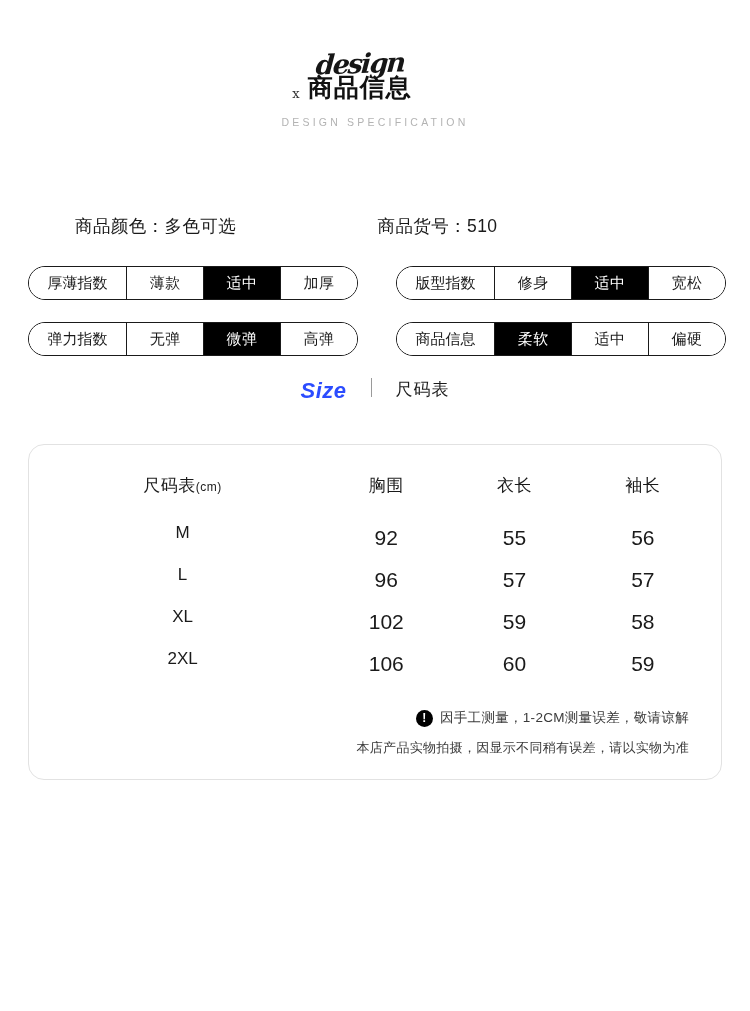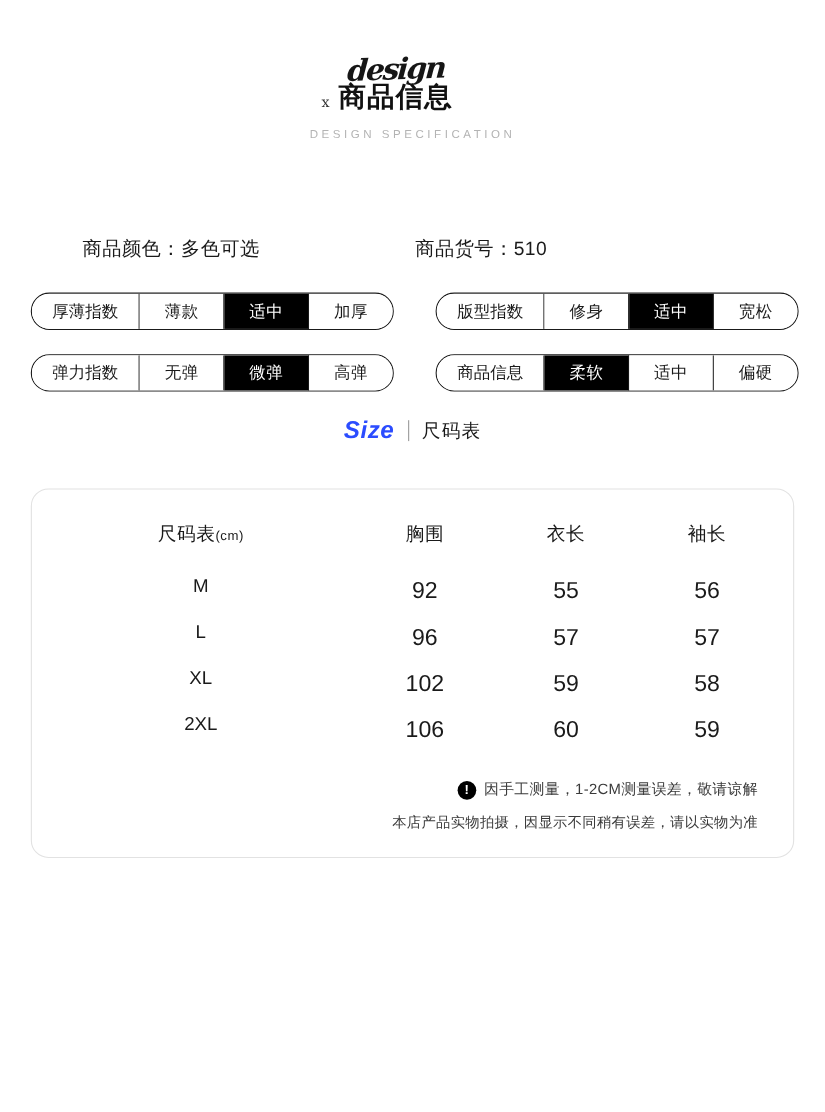--- a/index.html
+++ b/index.html
@@ -118,23 +118,23 @@
     letter-spacing: 0px;
   }
   .pill-seg.active {
     background: #000000;
     color: #ffffff;
   }
 
   
   .size-title {
     display: flex;
-    align-items: center;
+    align-items: flex-start;
     justify-content: center;
-    gap: 12px;
+    gap: 24px;
   }
   .size-title .en {
     font-size: 22px;
     font-weight: bold;
     font-style: italic;
     color: #2b4cff;
     letter-spacing: 0.5px;
     font-family: "Liberation Sans", sans-serif;
   }
   .size-title .bar {

